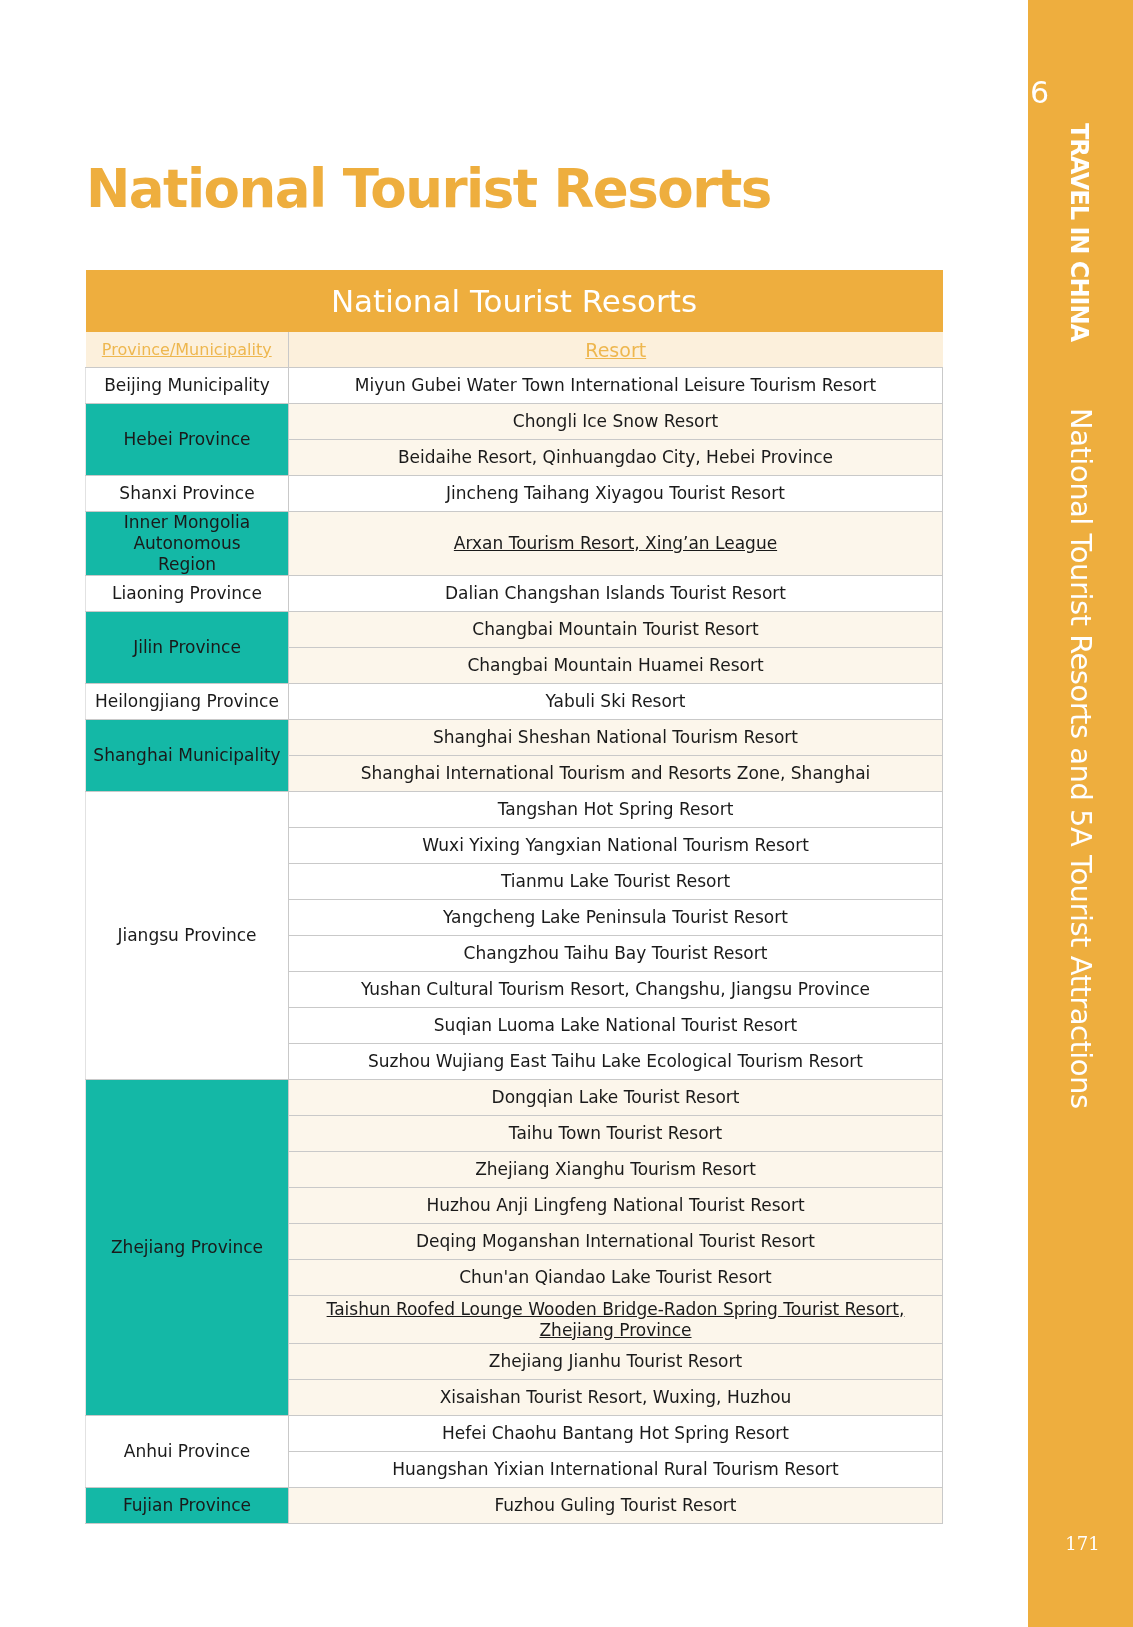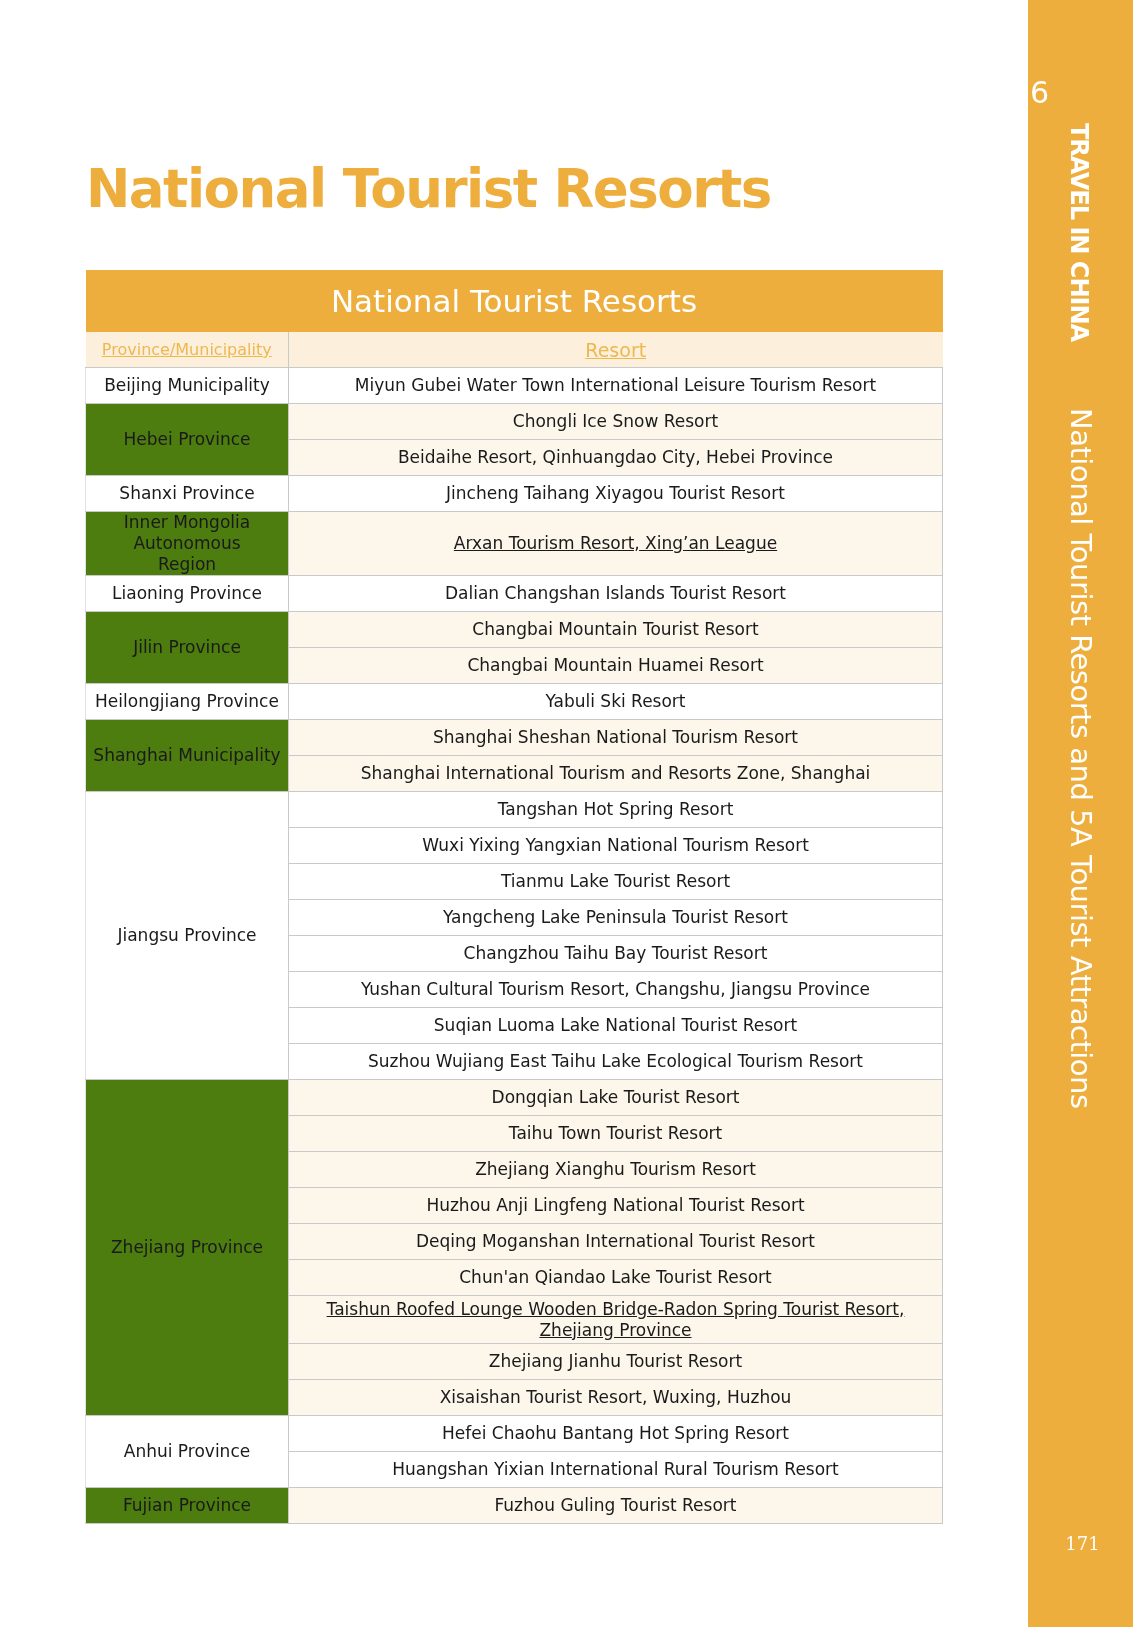--- a/index.html
+++ b/index.html
@@ -49,21 +49,21 @@
   .tbl .colhead th.c2 { font-size: 19px; }
   .tbl td {
     border: 1px solid #c9c9c9; color: #1a1a1a; font-size: 17px;
     height: 35px; line-height: 21px;
   }
   .tbl td.prov { border-left: 1px solid #e2e2e2; }
   .tbl td.res { padding: 0 12px; }
   .tbl tr.even td { background: #ffffff; }
   .tbl tr.odd td { background: #fcf6eb; }
   .tbl td.prov.even { background: #ffffff; }
-  .tbl td.prov.odd { background: #4d7c0f; }
+  .tbl td.prov.odd { background: #14b8a6; }
   .tbl td.tall { height: 47px; text-decoration: underline; }
 </style>
 </head>
 <body>
 
 <div class="page-title">National Tourist Resorts</div>
 
 <table class="tbl">
   <colgroup>
       <col style="width:203px">

